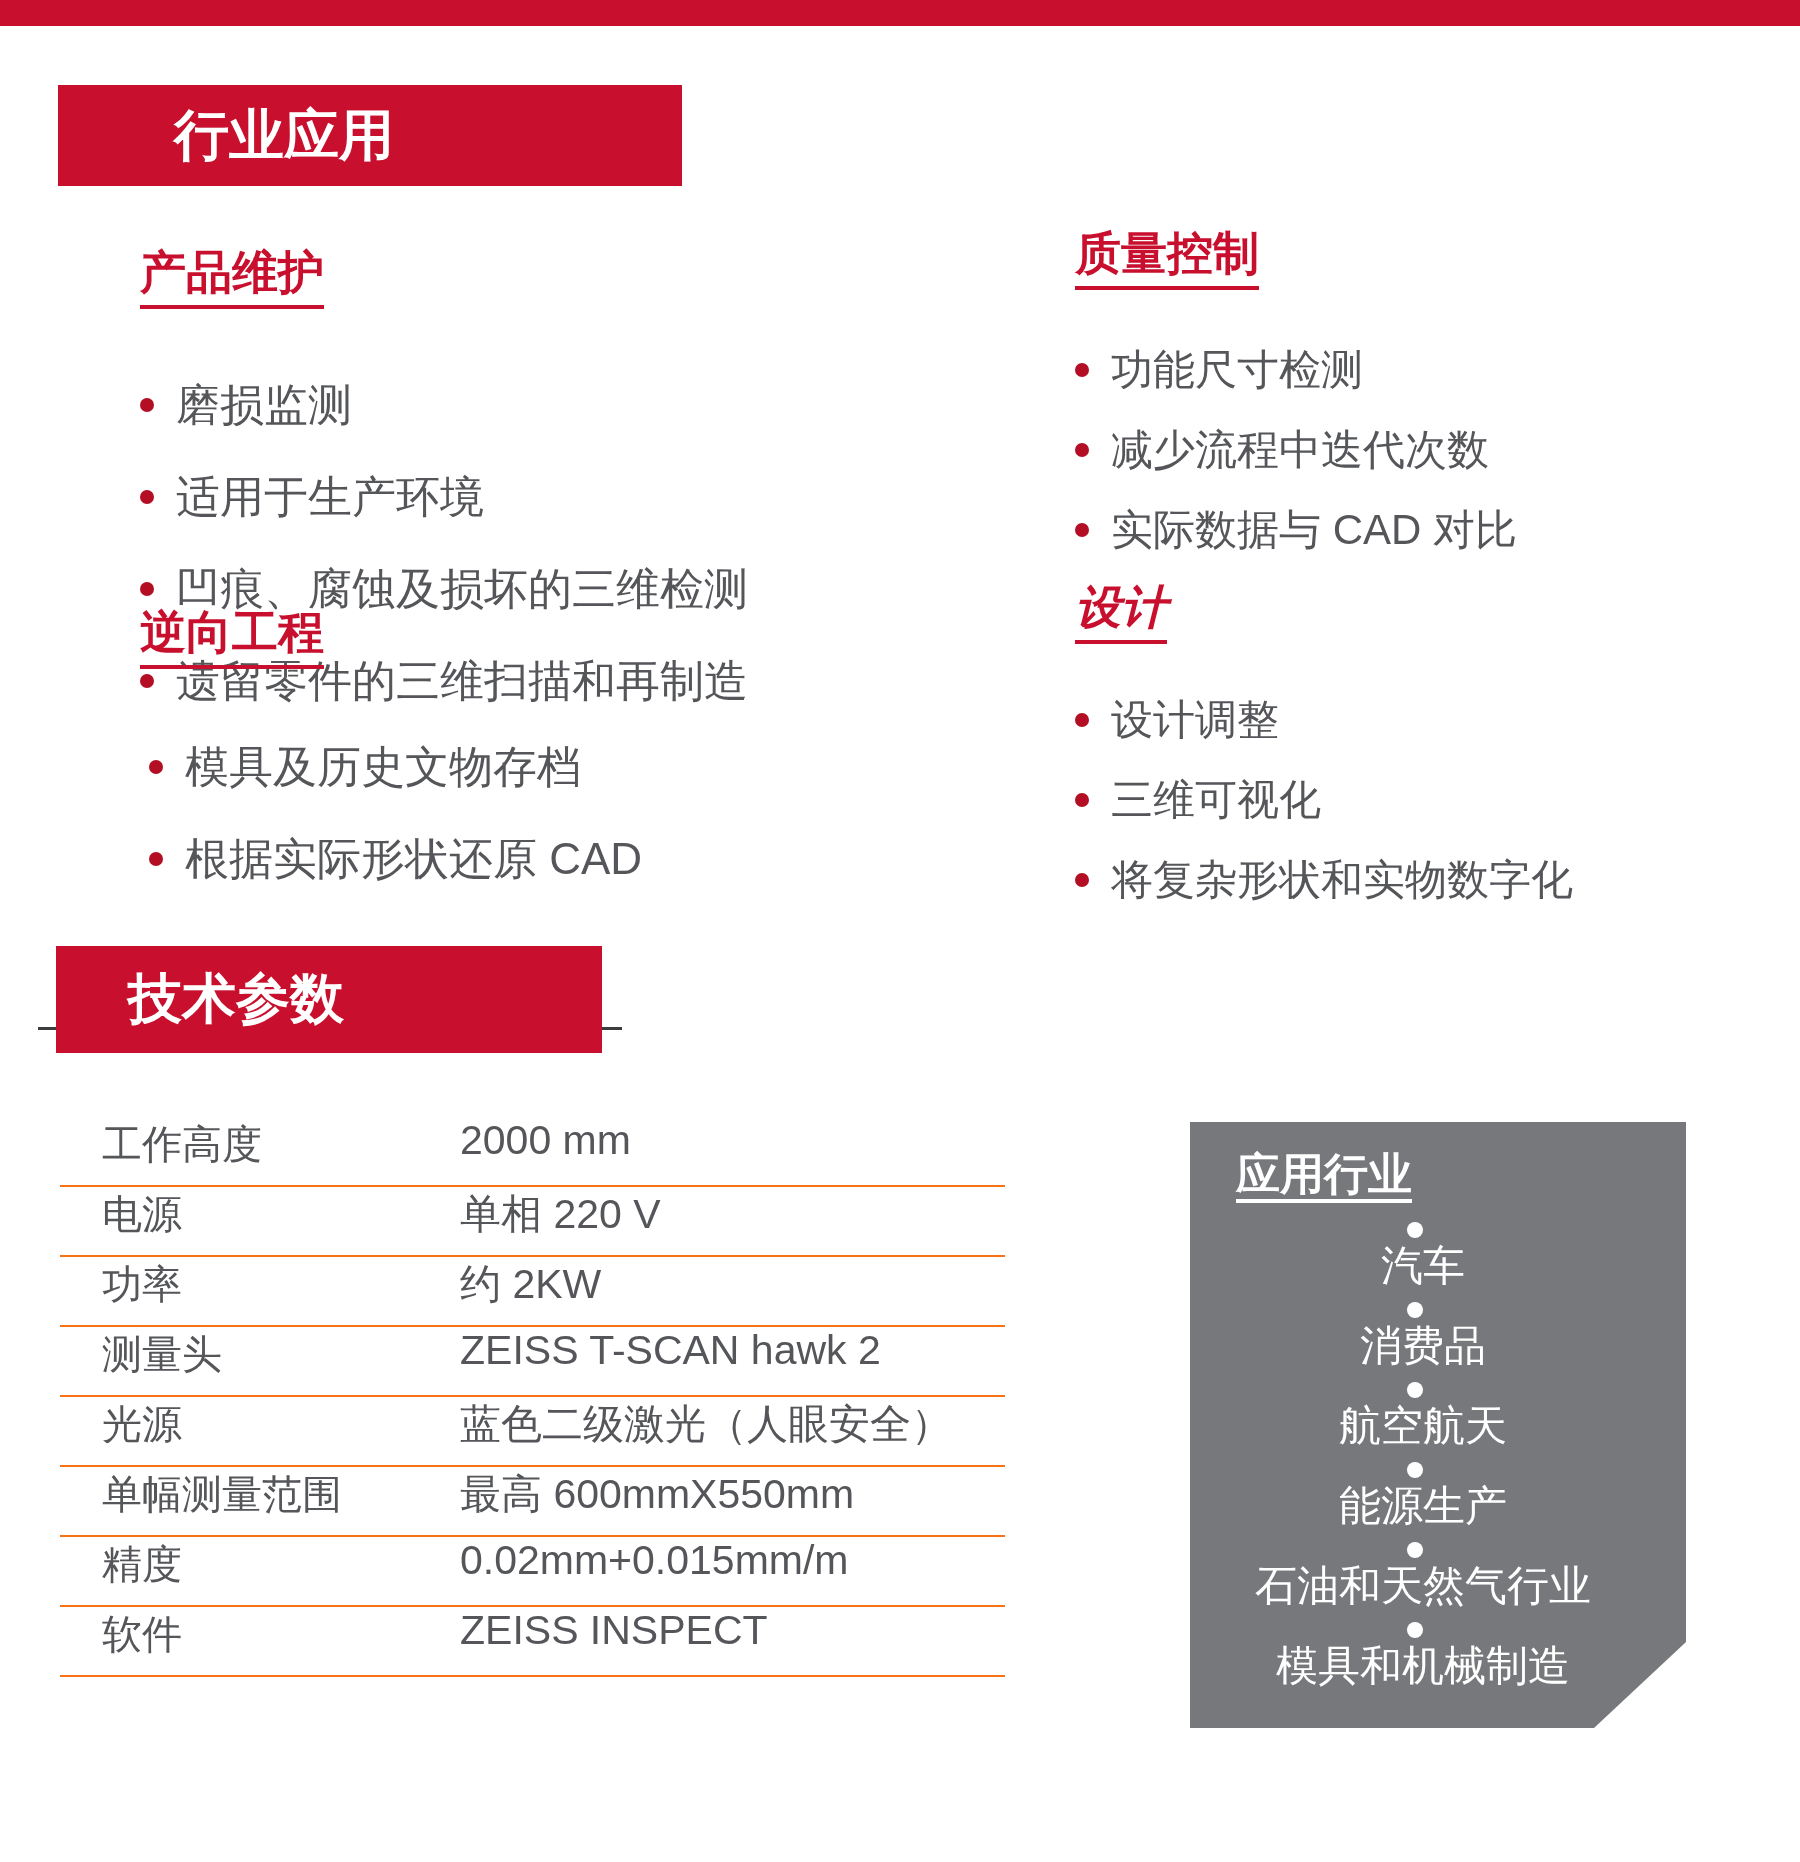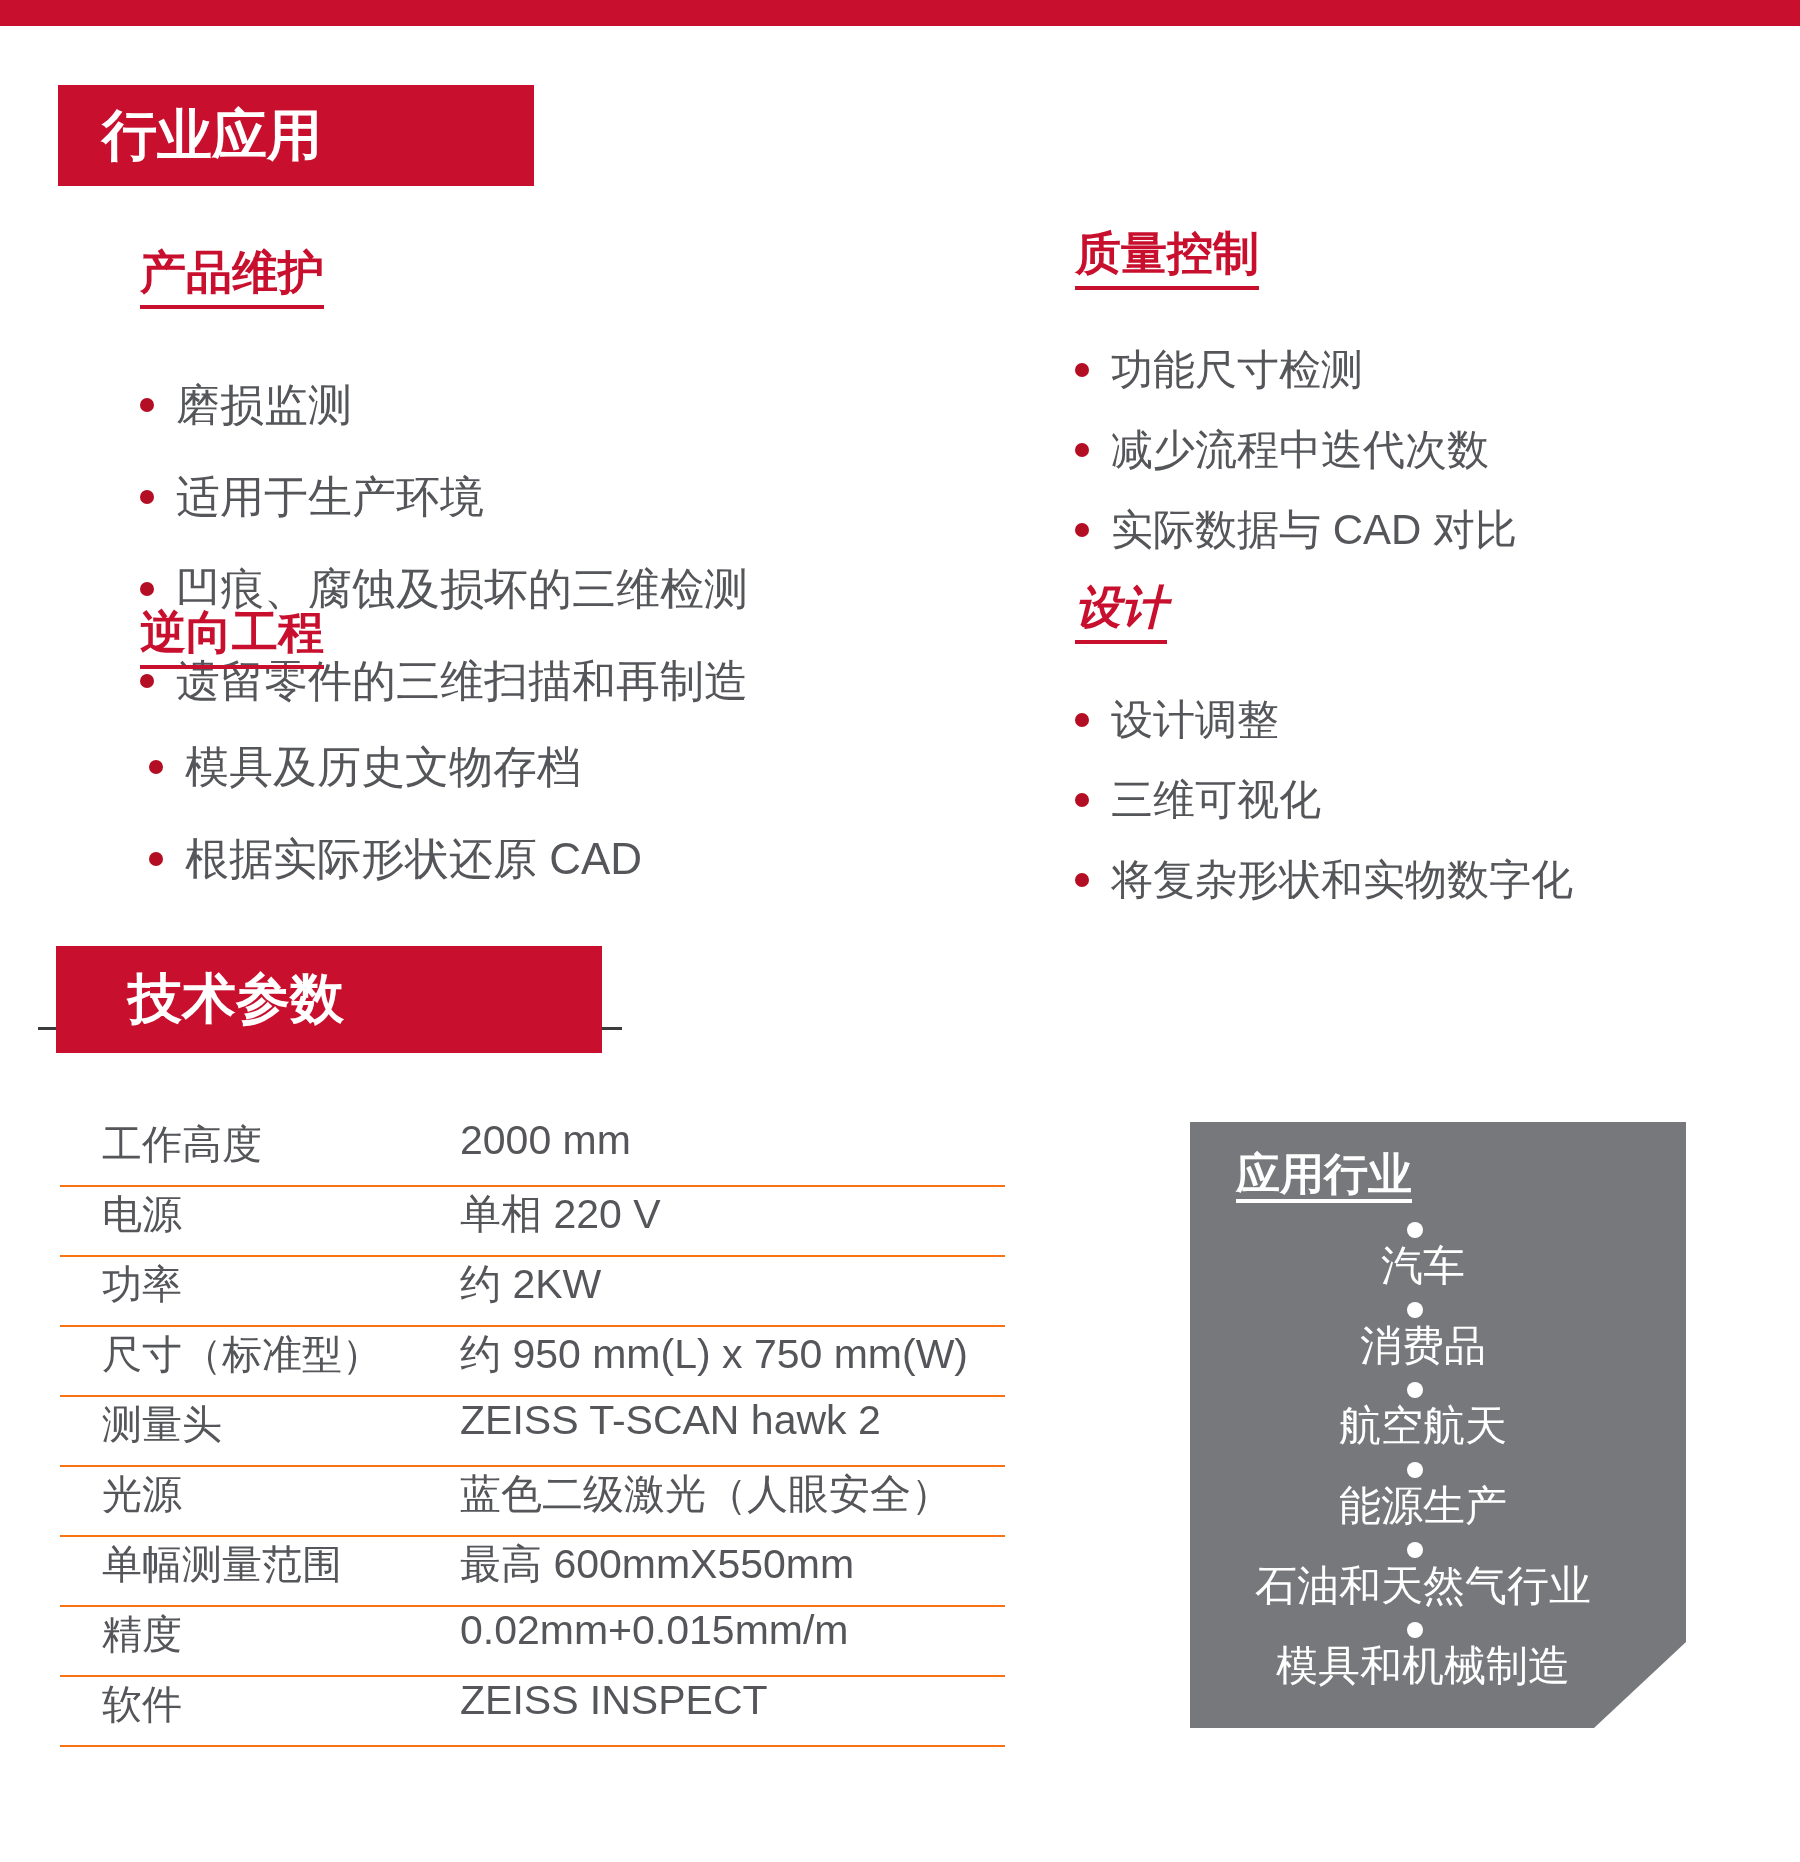--- a/index.html
+++ b/index.html
@@ -5,21 +5,21 @@
   html,body{margin:0;padding:0;background:#ffffff;}
   body{width:1800px;height:1862px;position:relative;overflow:hidden;
        font-family:"Liberation Sans","DejaVu Sans",sans-serif;}
   .abs{position:absolute;}
 
   
   .top-bar{left:0;top:0;width:1800px;height:26px;background:#C8102E;}
 
   
   .banner{background:#C8102E;color:#ffffff;font-weight:bold;display:flex;align-items:center;}
-  .banner1{left:58px;top:85px;width:476px;height:101px;font-size:55px;padding-left:44px;box-sizing:border-box;}
+  .banner1{left:58px;top:85px;width:624px;height:101px;font-size:55px;padding-left:116px;box-sizing:border-box;}
   .banner2{left:56px;top:946px;width:546px;height:107px;font-size:54px;padding-left:72px;box-sizing:border-box;z-index:2;}
   .banner-rule{left:38px;top:1027px;width:584px;height:3px;background:#3C3C3E;z-index:1;}
 
   
   .sec-h{color:#C8102E;font-weight:bold;font-size:46px;display:inline-block;
          border-bottom:4px solid #C8102E;padding-bottom:7px;line-height:1.1;}
 
   
   .blist{display:flex;flex-direction:column;}
   .bitem{display:flex;align-items:center;}
@@ -140,24 +140,20 @@
   </div>
   <div class="spec-row">
     <span class="spec-label">电源</span>
     <span class="spec-value">单相 220 V</span>
   </div>
   <div class="spec-row">
     <span class="spec-label">功率</span>
     <span class="spec-value">约 2KW</span>
   </div>
   <div class="spec-row">
-    <span class="spec-label">尺寸（标准型）</span>
-    <span class="spec-value">约 950 mm(L) x 750 mm(W)</span>
-  </div>
-  <div class="spec-row">
     <span class="spec-label">测量头</span>
     <span class="spec-value">ZEISS T-SCAN hawk 2</span>
   </div>
   <div class="spec-row">
     <span class="spec-label">光源</span>
     <span class="spec-value">蓝色二级激光（人眼安全）</span>
   </div>
   <div class="spec-row">
     <span class="spec-label">单幅测量范围</span>
     <span class="spec-value">最高 600mmX550mm</span>

